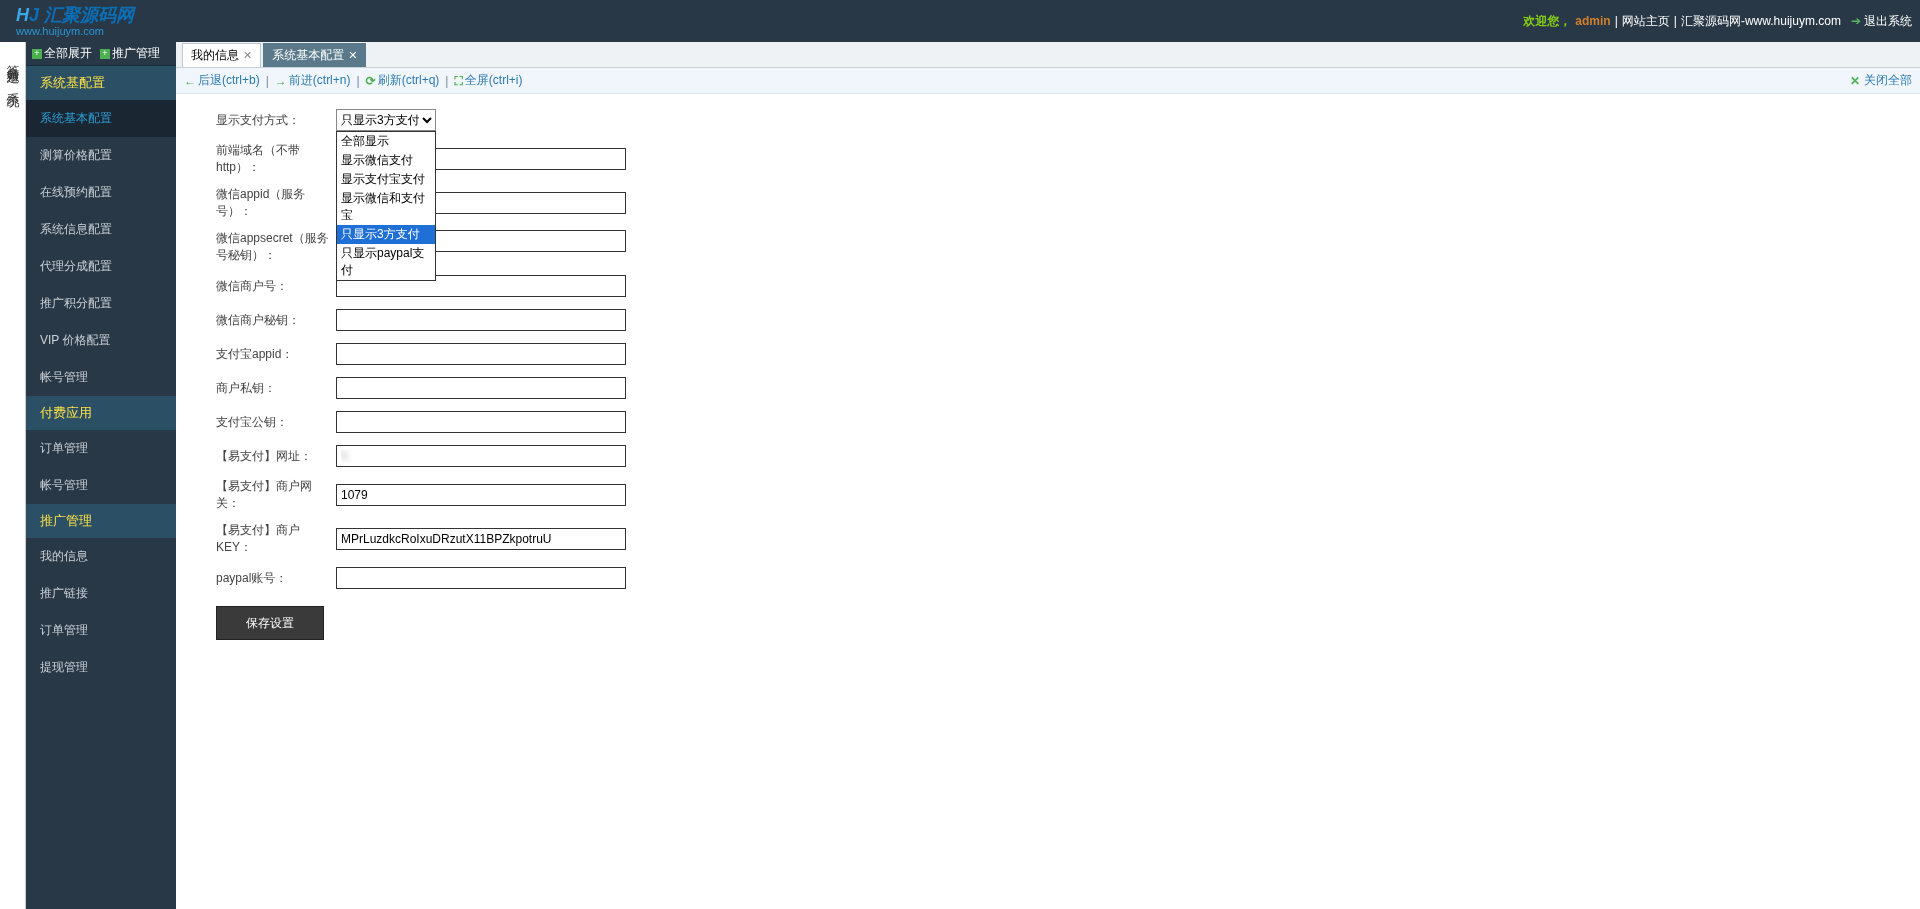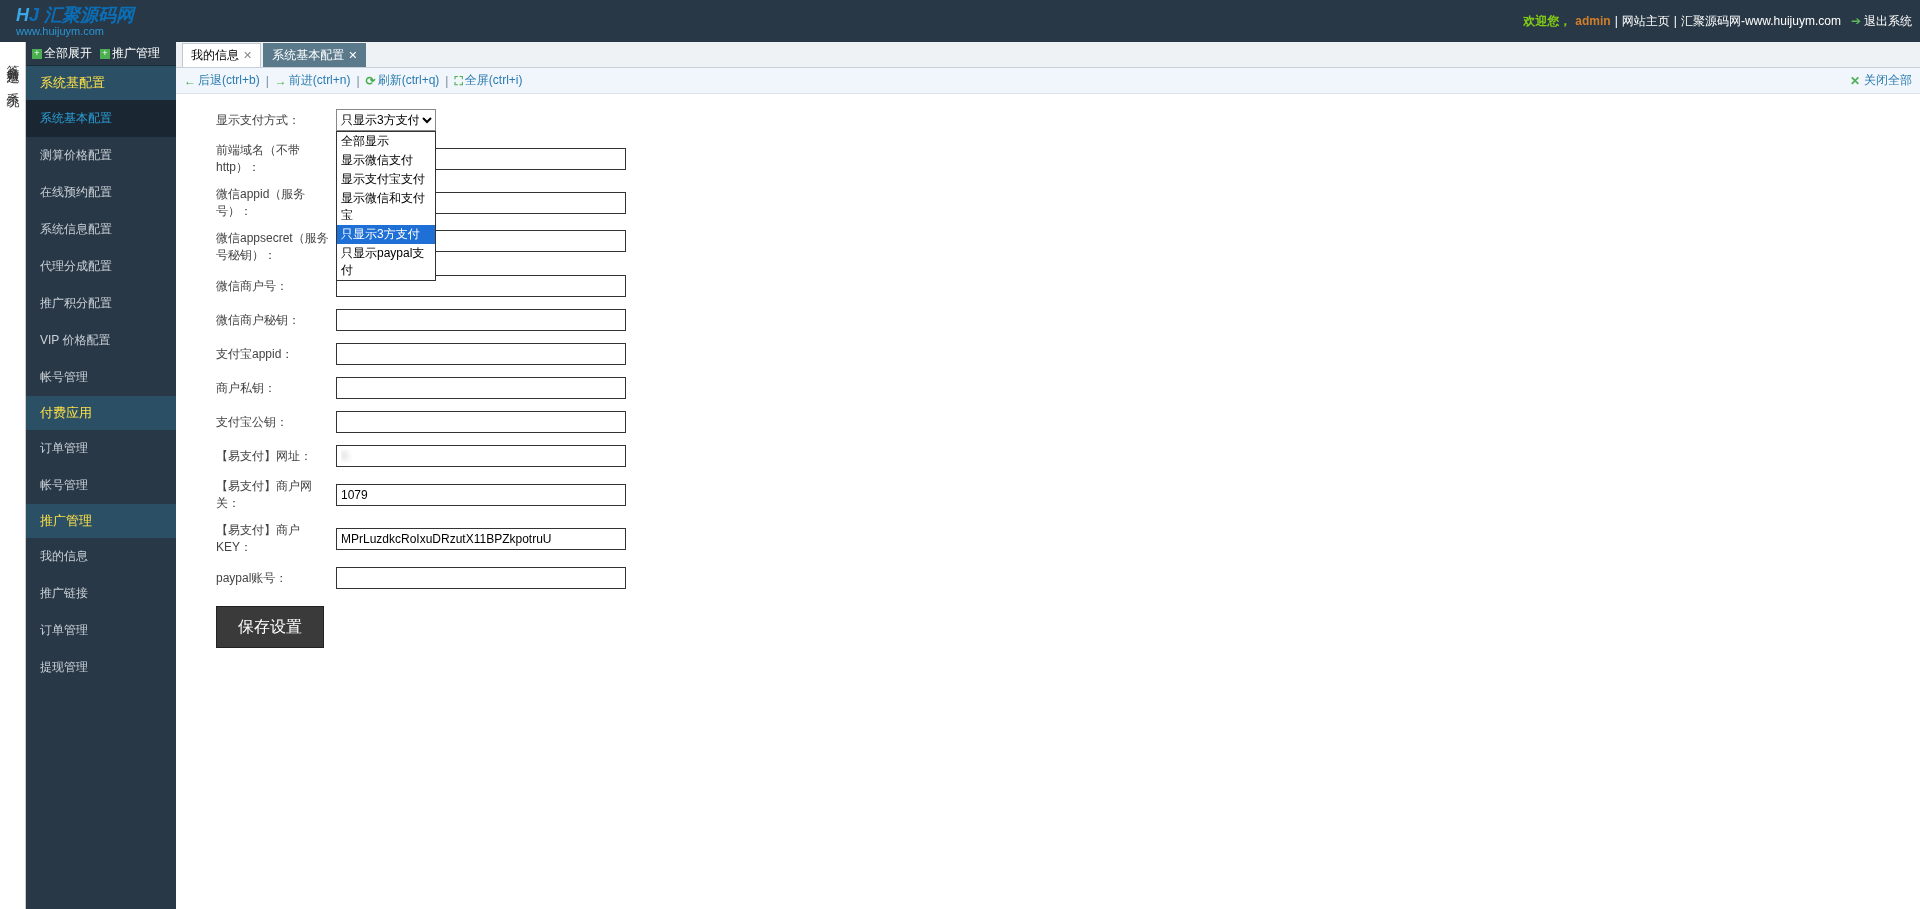--- a/index.html
+++ b/index.html
@@ -47,21 +47,21 @@
 .form-row { display: flex; align-items: center; margin-bottom: 10px; min-height: 24px; }
 .form-row.tall { align-items: flex-start; }
 .form-label { width: 120px; color: #444; font-size: 12px; text-align: left; padding-right: 6px; }
 .form-control { position: relative; }
 select.sel { width: 100px; height: 22px; border: 1px solid #888; font-size: 12px; background: #fff; }
 input.txt { width: 290px; height: 22px; border: 1px solid #333; padding: 0 4px; font-size: 12px; }
 input.txt.blur { color: transparent; text-shadow: 0 0 6px rgba(0,0,0,0.4); }
 .dropdown { position: absolute; top: 22px; left: 0; width: 100px; border: 1px solid #333; background: #fff; z-index: 10; }
 .dropdown .opt { padding: 1px 4px; font-size: 12px; cursor: pointer; }
 .dropdown .opt.sel-opt { background: #1e6fd6; color: #fff; }
-.save-btn { margin-top: 6px; width: 108px; height: 42px; background: #3a3a3a; color: #fff; border: 1px solid #222; cursor: pointer; font-size: 16px; }
+.save-btn { margin-top: 6px; width: 108px; height: 34px; background: #3a3a3a; color: #fff; border: 1px solid #222; cursor: pointer; font-size: 12px; }
 </style>
 </head>
 <body>
 
 <div class="topbar">
   <div class="logo">
     <div class="logo-top"><span class="h">H</span><span class="j">J</span> <span class="cn">汇聚源码网</span></div>
     <div class="logo-sub">www.huijuym.com</div>
   </div>
   <div class="top-right">

